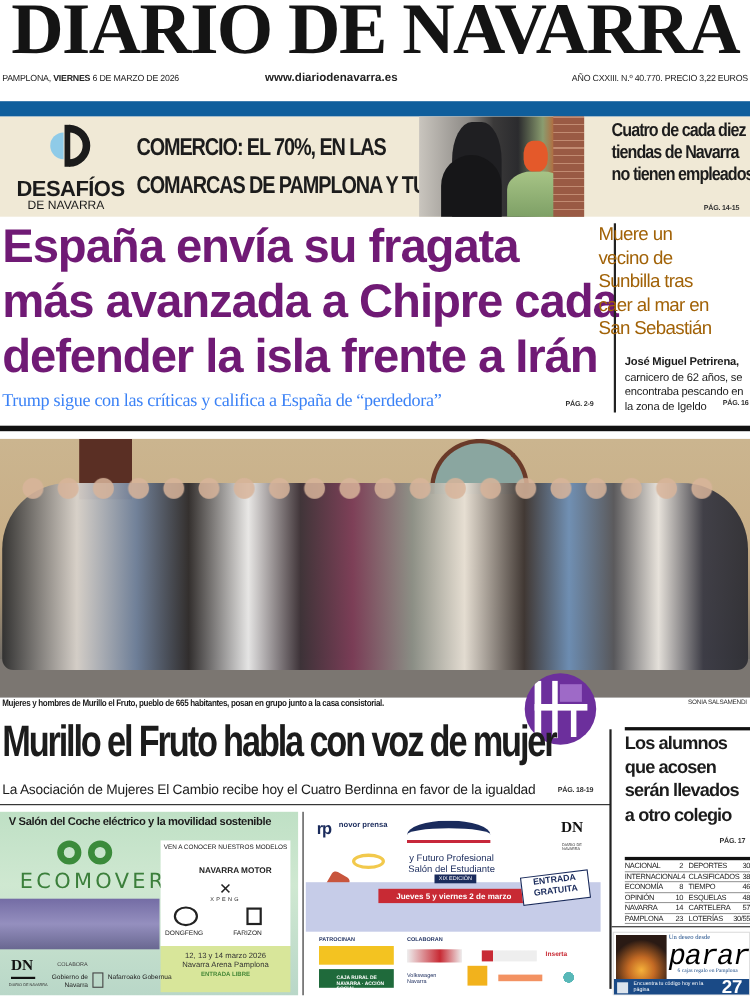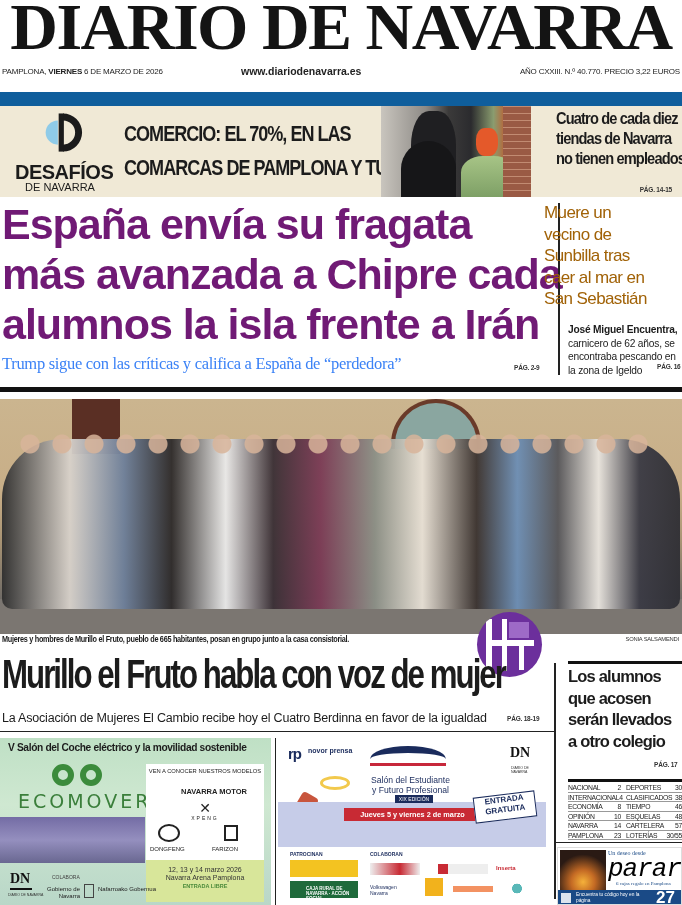--- a/index.html
+++ b/index.html
@@ -173,29 +173,29 @@
     <div>Cuatro de cada diez</div>
     <div>tiendas de Navarra</div>
     <div>no tienen empleados</div>
   </div>
   <div class="abs pag promo-pag">PÁG. 14-15</div>
 </div>
 
 <div class="abs main-head">
   <div>España envía su fragata</div>
   <div>más avanzada a Chipre cada</div>
-  <div>alumnos la isla frente a Irán</div>
+  <div>defender la isla frente a Irán</div>
 </div>
 <div class="abs main-sub">Trump sigue con las críticas y califica a España de “perdedora”</div>
 <div class="abs pag main-pag">PÁG. 2-9</div>
 <div class="abs vline1"></div>
 
 <div class="abs red-head">Muere un vecino de Sunbilla tras caer al mar en San Sebastián</div>
 <div class="abs red-body">
-  <b>José Miguel Encuentra,</b><span> carnicero de 62 años, se encontraba pescando en la zona de Igeldo</span>
+  <b>José Miguel Petrirena,</b><span> carnicero de 62 años, se encontraba pescando en la zona de Igeldo</span>
 </div>
 <div class="abs pag red-pag">PÁG. 16</div>
 <div class="abs thickrule"></div>
 
 <div class="abs photo">
   <div class="door"></div>
     <div class="arch"></div>
     <div class="ground"></div>
     <div class="crowd"></div>
     <div class="heads"></div>
@@ -329,22 +329,22 @@
 </div>
 <div class="abs vline3"></div>
 
 <div class="abs salon">
   <div class="rp">rp</div>
   <div class="rpt" style="left:30px">novor prensa</div>
   <div class="book"></div>
   <div class="yel"></div>
   <div class="sq"></div>
   <div class="t1">
+    <div>y Futuro Profesional</div>
     <div>Salón del Estudiante</div>
-    <div>y Futuro Profesional</div>
   </div>
   <div class="dn2">DN</div>
   <div class="dn2s">DIARIO DE NAVARRA</div>
   <div class="band"></div>
   <div class="xix">XIX EDICIÓN</div>
   <div class="red">Jueves 5 y viernes 2 de marzo</div>
   <div class="ent">ENTRADA GRATUITA</div>
   <div class="pat">PATROCINAN</div>
   <div class="cola">COLABORAN</div>
   <div class="l1"></div>

